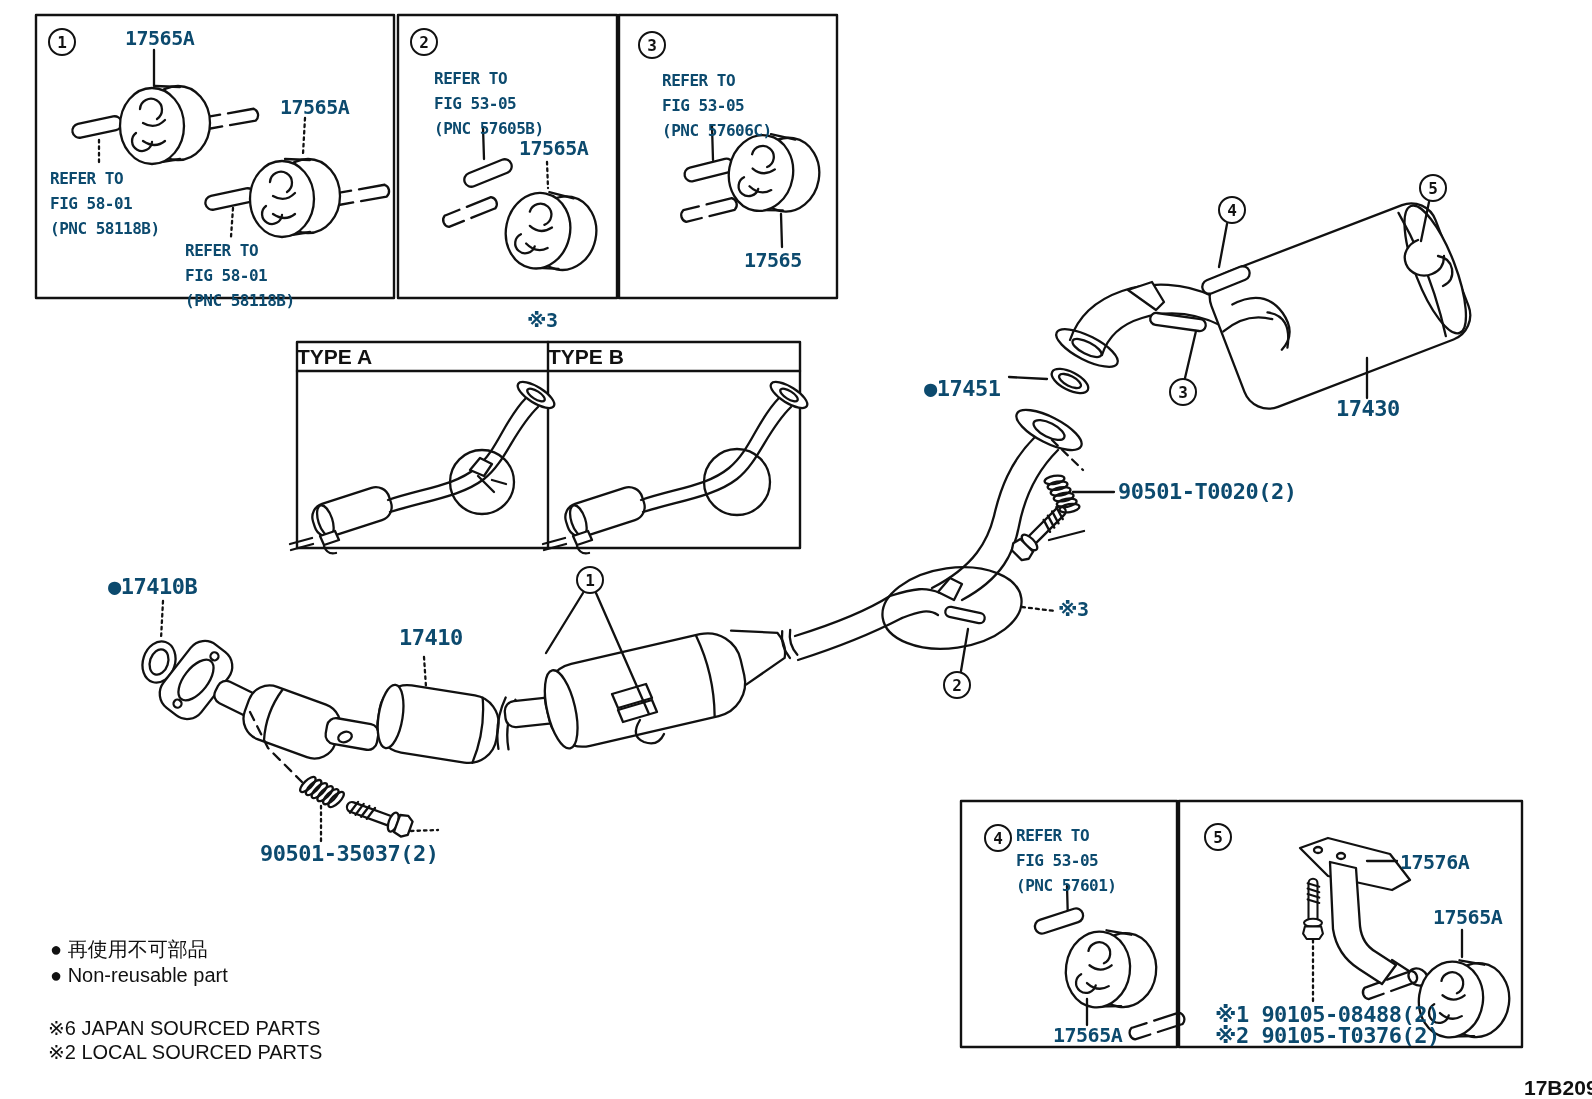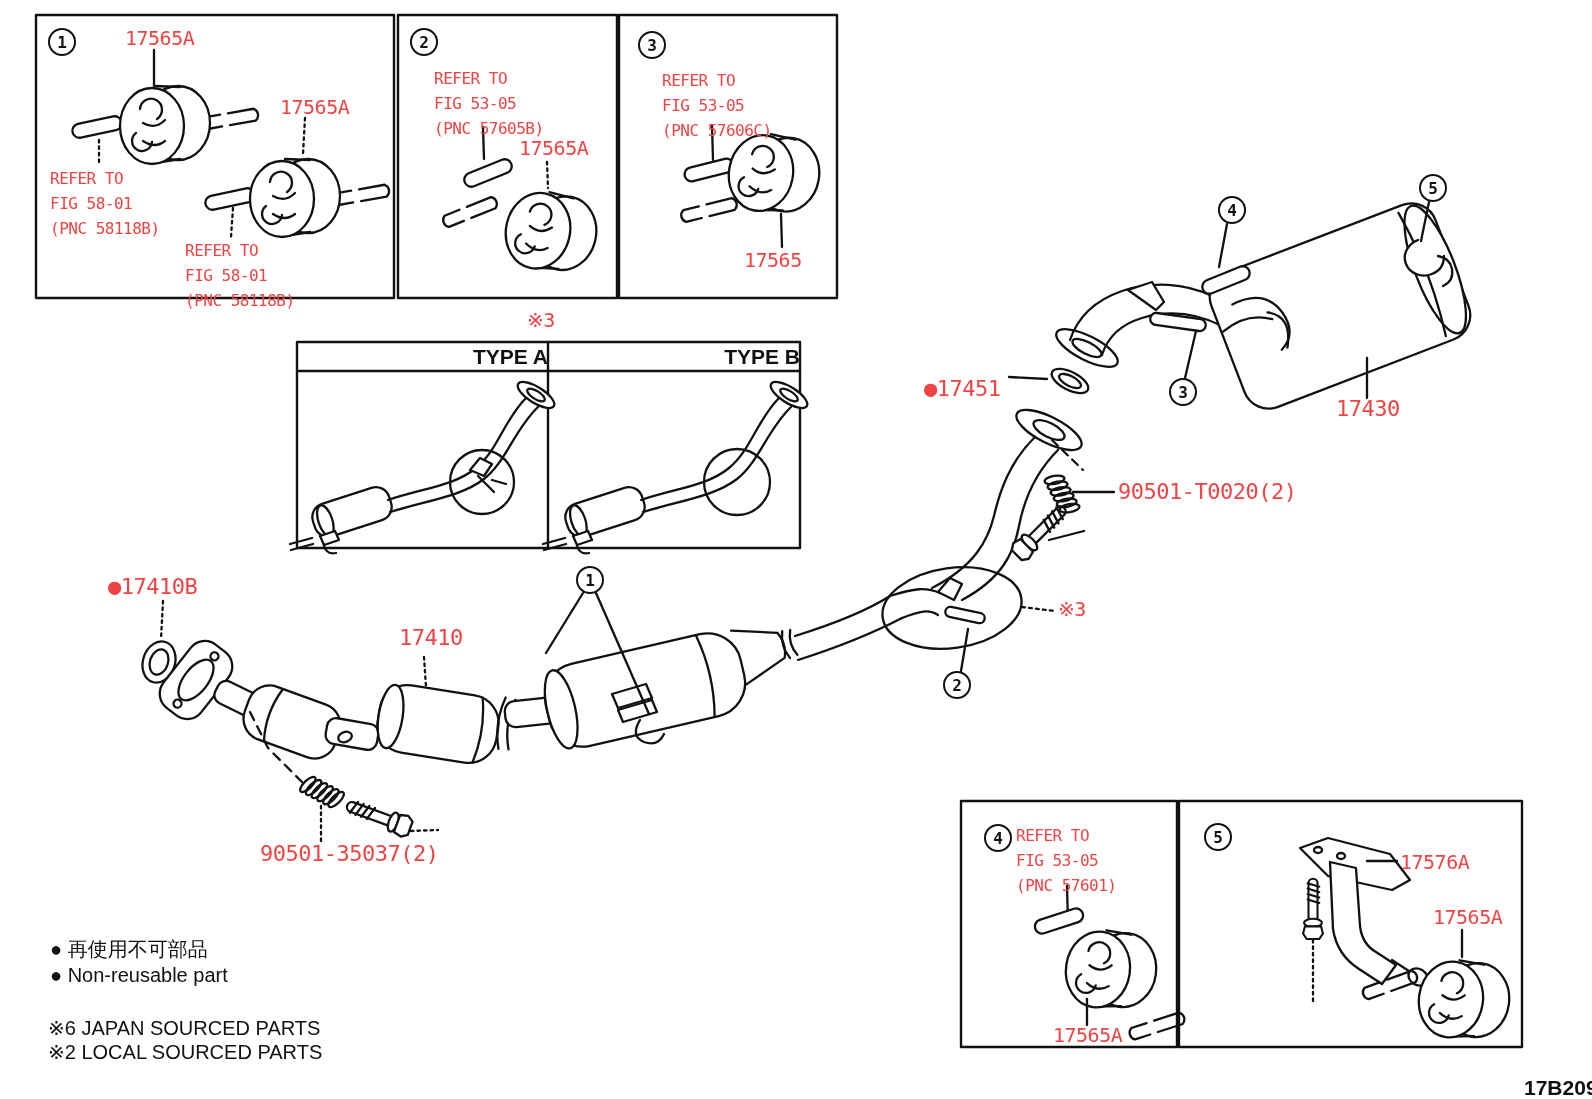--- a/index.html
+++ b/index.html
@@ -1,26 +1,26 @@
 <!DOCTYPE html>
 <html><head>
 <meta charset="utf-8">
 <style>
   html,body{margin:0;padding:0;background:#fff}
   .stage{position:relative;width:1592px;height:1099px;background:#ffffff;overflow:hidden;
          font-family:"DejaVu Sans Mono","DejaVu Sans",monospace;color:#111}
   .stage svg{position:absolute;left:0;top:0}
-  .lbl{position:absolute;font-weight:normal;white-space:pre-line;letter-spacing:-0.5px;color:#ef4444}
+  .lbl{position:absolute;font-weight:bold;white-space:pre-line;letter-spacing:-0.5px;color:#0c4a6e}
   .pn{font-size:20px}
   .pn-lg{font-size:22px}
   .refer{font-size:16px;line-height:25px}
   .bolt{font-size:22px;line-height:21px}
   .note{font-size:20px}
   .hdr{position:absolute;font-family:"Liberation Sans","DejaVu Sans",sans-serif;
-       font-size:21px;font-weight:bold;text-align:right;color:#111}
+       font-size:21px;font-weight:bold;text-align:left;color:#111}
   .legend-line{position:absolute;font-family:"Liberation Sans","DejaVu Sans",sans-serif;
        font-size:20px;font-weight:normal;color:#111}
   .co{position:absolute;width:28px;height:28px;box-sizing:border-box;border:2.5px solid #111;
       border-radius:50%;background:#fff;display:flex;align-items:center;justify-content:center;
       font-size:16px;font-weight:bold;color:#111}
   .figcode{position:absolute;font-family:"Liberation Sans","DejaVu Sans",sans-serif;
       font-size:21px;font-weight:bold;color:#111}
 </style>
 </head>
 <body>
@@ -335,20 +335,22 @@
 <div class="lbl refer" style="left:1016px;top:823px">REFER TO
 FIG 53-05
 (PNC 57601)</div>
 <div class="lbl pn" style="left:1053px;top:1023px">17565A</div>
 
 <div class="co" style="left:1204px;top:823px">
       <span>5</span>
     </div>
 <div class="lbl pn" style="left:1400px;top:850px">17576A</div>
 <div class="lbl pn" style="left:1433px;top:905px">17565A</div>
+<div class="lbl bolt" style="left:1215px;top:1004px">※1 90105-08488(2)
+※2 90105-T0376(2)</div>
 
 <div class="legend-line" style="left:50px;top:936px">● 再使用不可部品</div>
 <div class="legend-line" style="left:50px;top:964px">● Non-reusable part</div>
 <div class="legend-line" style="left:48px;top:1016px">※6 JAPAN SOURCED PARTS</div>
 <div class="legend-line" style="left:48px;top:1040px">※2 LOCAL SOURCED PARTS</div>
 
 <div class="figcode" style="left:1524px;top:1076px">17B209G</div>
 
 </div>
 

